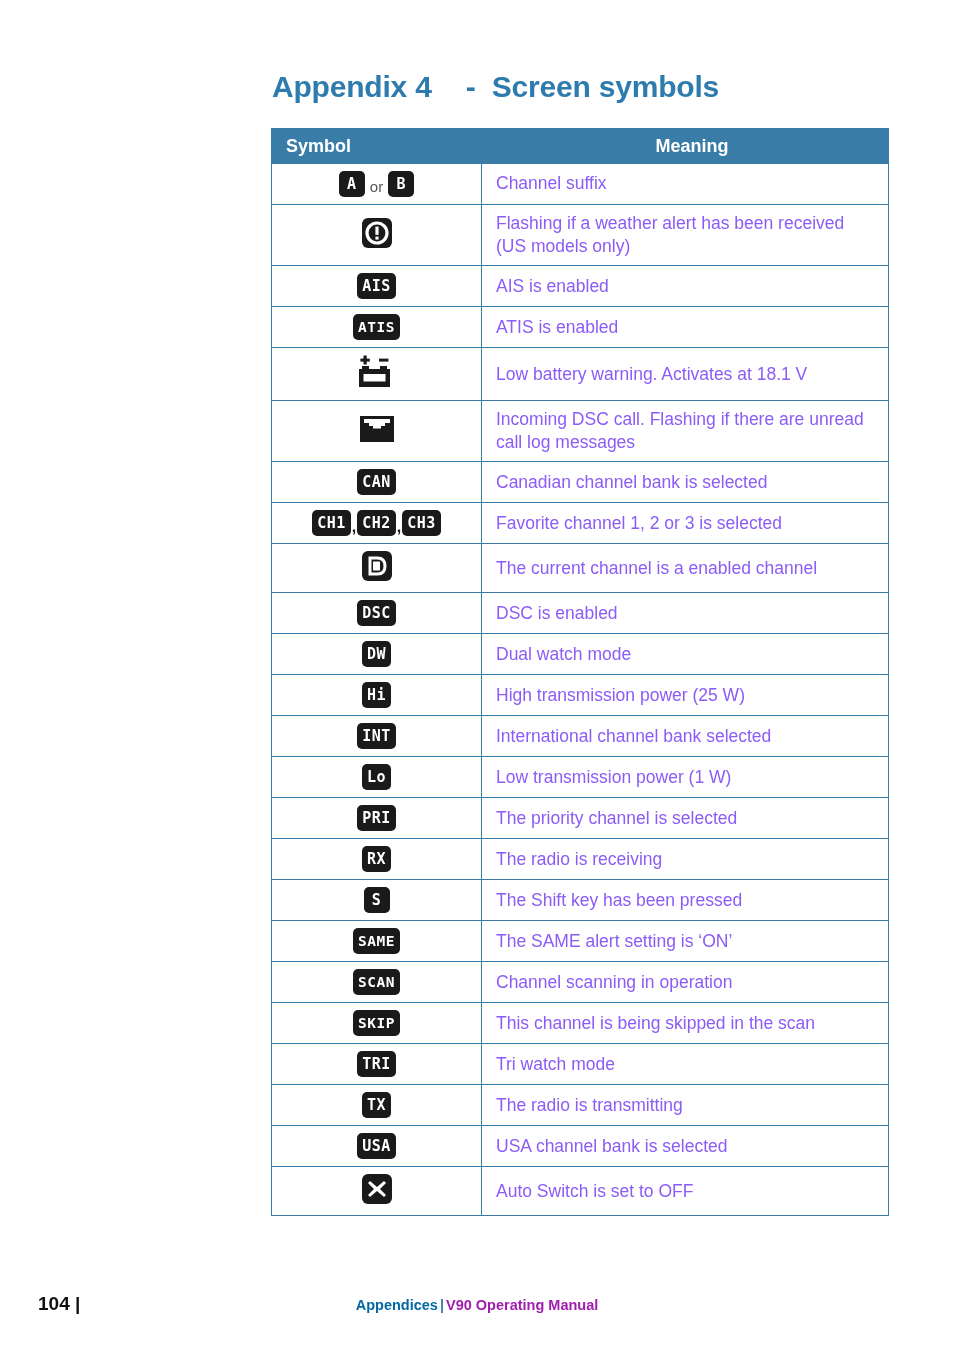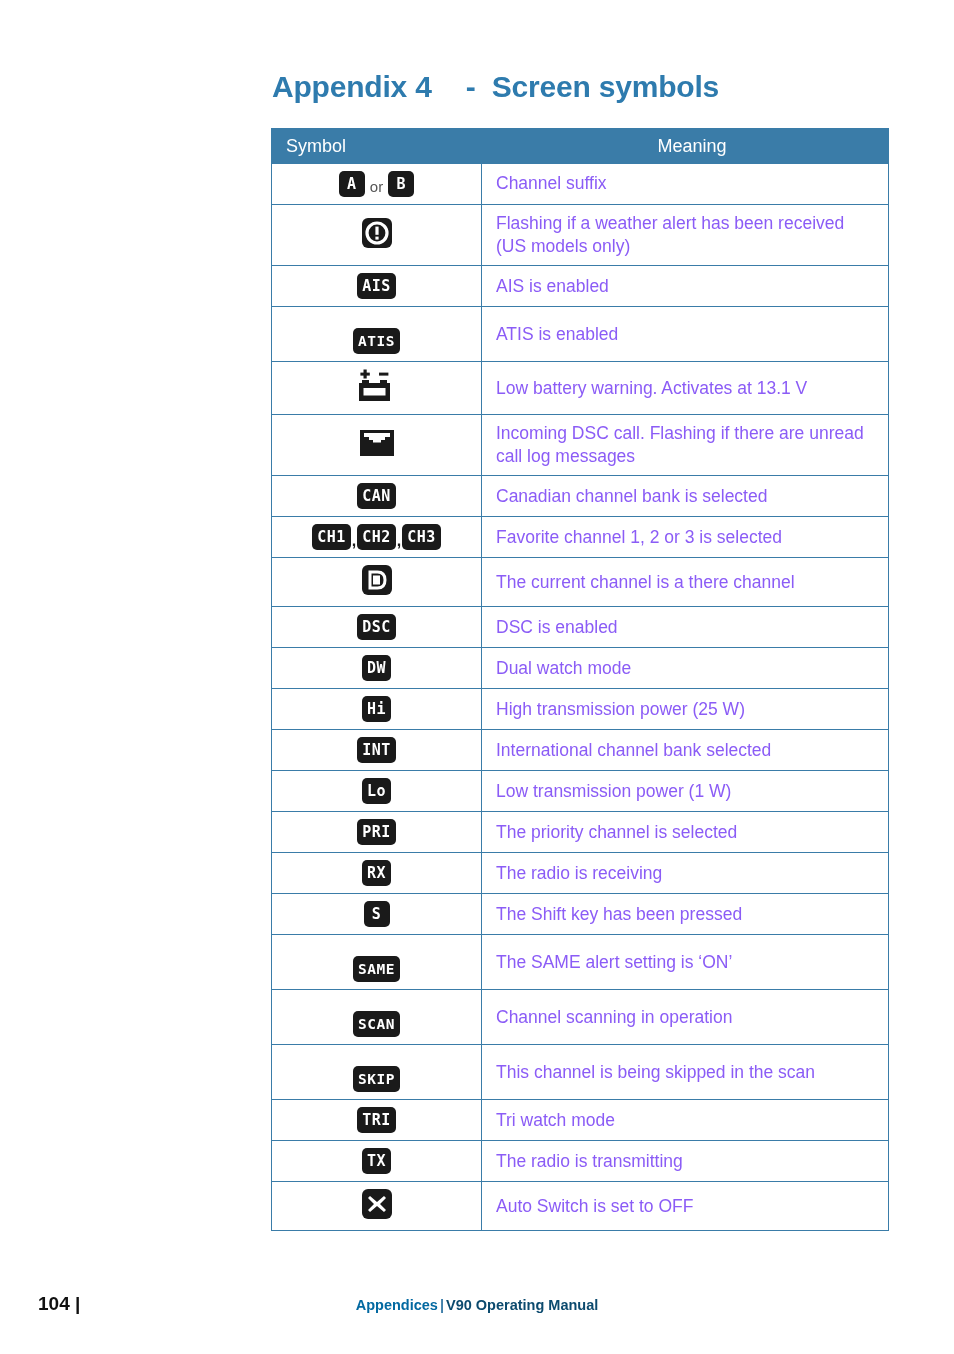--- a/index.html
+++ b/index.html
@@ -49,21 +49,21 @@
   }
   .symbol-table td, .symbol-table th {
     border: 1px solid #3A7CA8;
     padding: 0;
     vertical-align: middle;
   }
   .symbol-table thead th {
     background: #3A7CA8;
     border: 1px solid #3A7CA8;
     color: #ffffff;
-    font-weight: normal;
+    font-weight: bold;
     font-size: 18px;
     height: 34px;
     padding: 0 0 0 14px;
   }
   th.col-symbol { width: 195px; text-align: left; }
   th.col-meaning { text-align: center; padding-left: 0; }
 
   td.sym-cell {
     width: 195px;
     text-align: center;
@@ -93,21 +93,21 @@
     font-weight: bold;
     border-radius: 5px;
     letter-spacing: 0.5px;
     box-sizing: border-box;
     vertical-align: middle;
     text-align: center;
   }
   .badge.b1 { height: 26px; min-width: 26px; font-size: 15px; padding: 0 4px; }
   .badge.b2 { height: 26px; font-size: 15px; padding: 0 5px; }
   .badge.b3 { height: 26px; font-size: 15px; padding: 0 5px; }
-  .badge.b4 { height: 26px; font-size: 14.5px; padding: 0 5px; margin-top: 14px; }
+  .badge.b4 { height: 26px; font-size: 14.5px; padding: 0 5px; }
   .badge.b5 { height: 26px; font-size: 14.5px; padding: 0 5px; }
 
   .or-text {
     color: #555555;
     font-family: "Liberation Sans", sans-serif;
     font-weight: normal;
     font-size: 15px;
     padding: 0 5px;
     align-self: flex-end;
     margin-bottom: 2px;
@@ -143,21 +143,21 @@
     left: 0;
     top: 1297px;
     width: 954px;
     text-align: center;
     font-size: 14.5px;
     font-weight: bold;
     white-space: nowrap;
   }
   .footer-center .sect { color: #0369a1; }
   .footer-center .bar { color: #3A7CA8; padding: 0 2px; }
-  .footer-center .manual { color: #0c4a6e; }
+  .footer-center .manual { color: #a21caf; }
 </style>
 </head>
 <body>
 
 <div class="page">
 
   <div class="title">
     <span>Appendix 4</span><span class="sep"></span><span>-</span>&nbsp;&nbsp;<span>Screen symbols</span>
   </div>
 
@@ -205,21 +205,21 @@
               <span class="ico"><svg width="38" height="34" viewBox="0 0 38 34">
                   <rect x="5.5" y="0.5" width="3.2" height="9" fill="#1A1A1A"></rect>
                   <rect x="2.4" y="3.6" width="9.4" height="3.0" fill="#1A1A1A"></rect>
                   <rect x="21" y="3.6" width="9.4" height="3.0" fill="#1A1A1A"></rect>
                   <rect x="4" y="11" width="7" height="4" fill="#1A1A1A"></rect>
                   <rect x="22" y="11" width="7" height="4" fill="#1A1A1A"></rect>
                   <rect x="1" y="14" width="31" height="18" fill="#1A1A1A"></rect>
                   <rect x="5.5" y="19" width="22" height="7.5" fill="#ffffff"></rect>
                 </svg></span>
             </span></td>
-          <td class="mean-cell">Low battery warning. Activates at 13.1 V</td>
+          <td class="mean-cell">Low battery warning. Activates at 18.1 V</td>
         </tr>
         <tr>
           <td class="sym-cell"><span class="glyph-row">
               <span class="ico"><svg width="34" height="26" viewBox="0 0 34 26">
                   <rect x="0" y="0" width="34" height="26" fill="#1A1A1A"></rect>
                   <path d="M4 3 L4 7 L9 7 L9 10 L13 10 L13 12.5 L21 12.5 L21 10 L25 10 L25 7 L30 7 L30 3 Z" fill="#ffffff"></path>
                 </svg></span>
             </span></td>
           <td class="mean-cell">Incoming DSC call. Flashing if there are unread call log messages</td>
         </tr>
@@ -240,21 +240,21 @@
           <td class="mean-cell">Favorite channel 1, 2 or 3 is selected</td>
         </tr>
         <tr>
           <td class="sym-cell"><span class="glyph-row">
               <span class="ico"><svg width="30" height="30" viewBox="0 0 30 30">
                   <rect x="0" y="0" width="30" height="30" rx="6" fill="#1A1A1A"></rect>
                   <path d="M8 7 L15.5 7 Q23 7 23 15 Q23 23 15.5 23 L8 23 Z" fill="none" stroke="#ffffff" stroke-width="3"></path>
                   <rect x="11" y="10.5" width="7" height="9" fill="#ffffff"></rect>
                 </svg></span>
             </span></td>
-          <td class="mean-cell">The current channel is a there channel</td>
+          <td class="mean-cell">The current channel is a enabled channel</td>
         </tr>
         <tr>
           <td class="sym-cell"><span class="glyph-row">
               <span class="badge b3">DSC</span>
             </span></td>
           <td class="mean-cell">DSC is enabled</td>
         </tr>
         <tr>
           <td class="sym-cell"><span class="glyph-row">
               <span class="badge b2">DW</span>
@@ -319,20 +319,26 @@
           <td class="sym-cell"><span class="glyph-row">
               <span class="badge b3">TRI</span>
             </span></td>
           <td class="mean-cell">Tri watch mode</td>
         </tr>
         <tr>
           <td class="sym-cell"><span class="glyph-row">
               <span class="badge b2">TX</span>
             </span></td>
           <td class="mean-cell">The radio is transmitting</td>
+        </tr>
+        <tr>
+          <td class="sym-cell"><span class="glyph-row">
+              <span class="badge b3">USA</span>
+            </span></td>
+          <td class="mean-cell">USA channel bank is selected</td>
         </tr>
         <tr>
           <td class="sym-cell"><span class="glyph-row">
               <span class="ico"><svg width="30" height="30" viewBox="0 0 30 30">
                   <rect x="0" y="0" width="30" height="30" rx="6" fill="#1A1A1A"></rect>
                   <path d="M8 7 L15 13 L22 7 L24 9 L18 15 L24 21 L22 23 L15 17 L8 23 L6 21 L12 15 L6 9 Z" fill="#ffffff"></path>
                 </svg></span>
             </span></td>
           <td class="mean-cell">Auto Switch is set to OFF</td>
         </tr>

